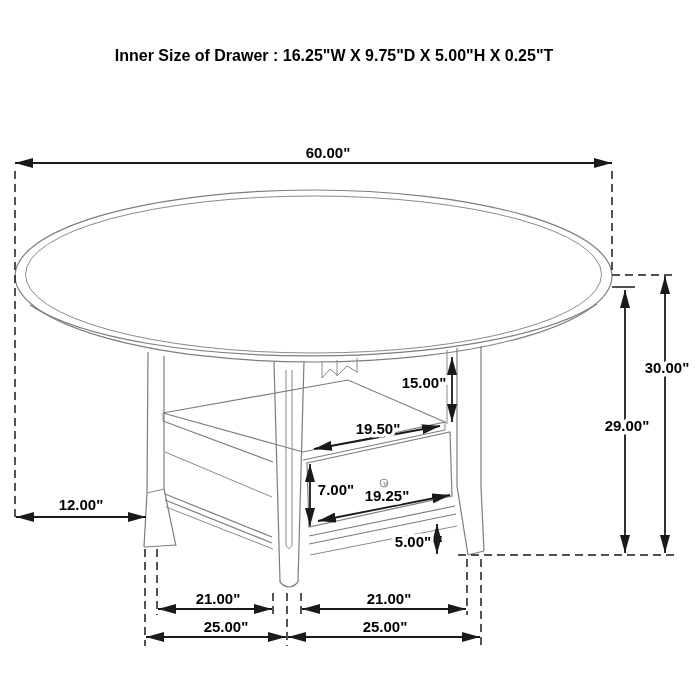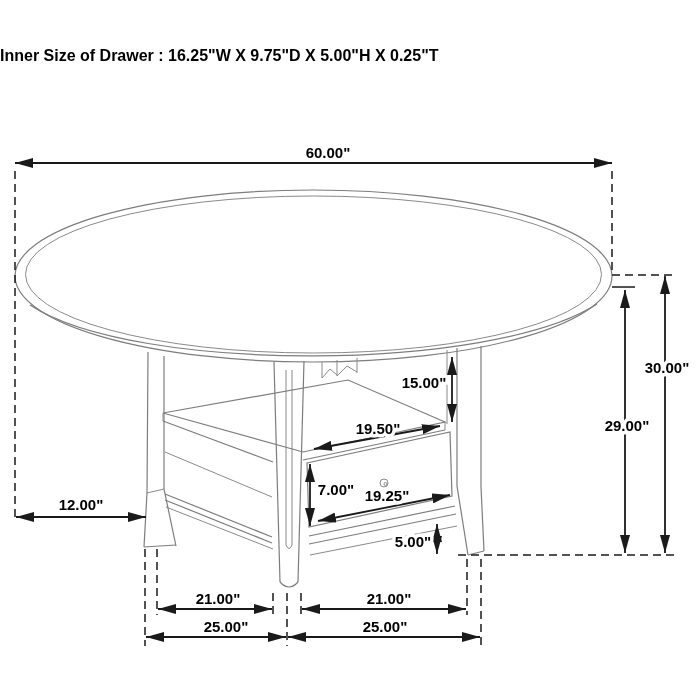--- a/index.html
+++ b/index.html
@@ -1,19 +1,19 @@
 <!DOCTYPE html>
 <html><head>
 <meta charset="utf-8">
 <style>
   html,body { margin:0; padding:0; background:#ffffff; }
   #stage { position:relative; width:700px; height:700px; background:#ffffff; overflow:hidden; }
   #diagram-title {
     position:absolute; top:47px; left:0; width:668px;
-    text-align:left; color:#000;
+    text-align:center; color:#000;
     font:bold 16px "Liberation Sans", sans-serif;
     letter-spacing:0px;
   }
   svg { position:absolute; top:0; left:0; }
   .furn { stroke:#7d7d7d; stroke-width:1.2; fill:none; }
   .furn-thin { stroke:#8a8a8a; stroke-width:1; fill:none; }
   .dim  { stroke:#1a1a1a; stroke-width:1.8; fill:none;
           marker-start:url(#arr); marker-end:url(#arr); }
   .ext  { stroke:#1a1a1a; stroke-width:1.5; fill:none; stroke-dasharray:8 5; }
   .tick { stroke:#1a1a1a; stroke-width:1.5; fill:none; }

